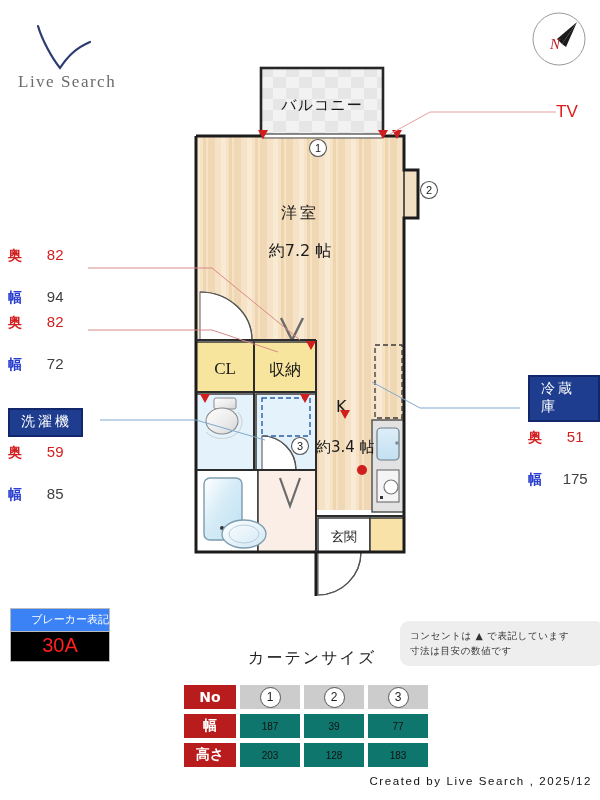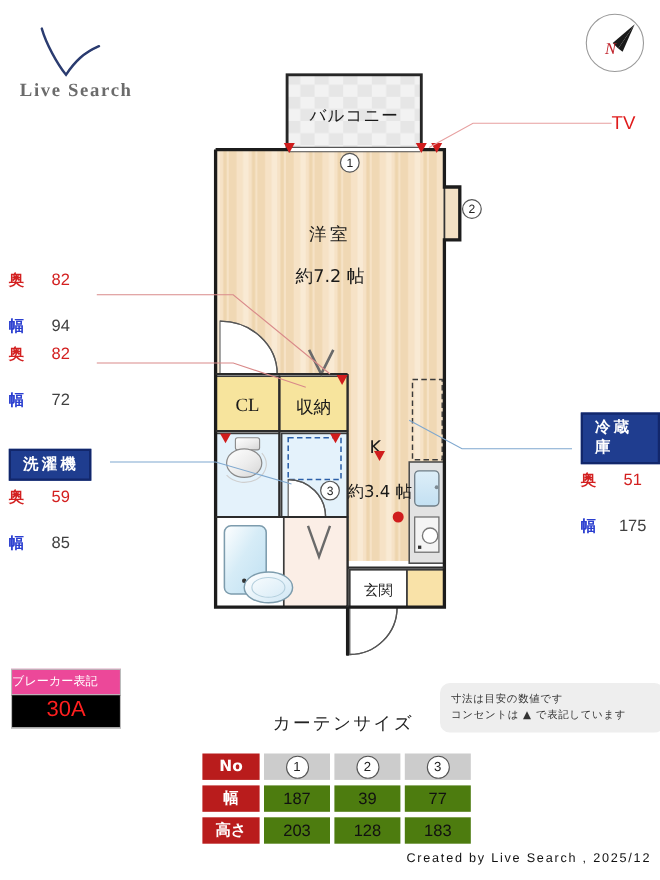--- a/index.html
+++ b/index.html
@@ -8,52 +8,52 @@
     font-family:"Liberation Sans","DejaVu Sans",sans-serif;
     overflow:hidden;
   }
   .abs{position:absolute;}
 
   
   #logo{left:8px;top:18px;width:180px;height:80px;}
   #logo .logo-text{
     position:absolute;left:10px;top:54px;
     font-family:"Liberation Serif","DejaVu Serif",serif;
-    font-size:17px;color:#6b6b6b;letter-spacing:1.5px;font-weight:bold;
+    font-size:17px;color:#6b6b6b;letter-spacing:1.5px;
   }
 
   
   #compass{right:10px;top:8px;width:62px;height:62px;}
 
   
   #plan{left:0;top:0;width:600px;height:620px;}
 
   
   .dim-block{font-size:15px;line-height:19px;white-space:nowrap;}
   .dim-row{display:block;height:19px;}
   .dim-key{display:inline-block;width:26px;color:#d32020;font-weight:bold;
            font-family:"DejaVu Sans",sans-serif;font-size:14px;}
   .dim-key.blue{color:#2b3fd0;}
   .dim-val{display:inline-block;width:34px;text-align:center;
            color:#d32020;font-size:15px;font-family:"Liberation Sans",sans-serif;}
   .dim-val.blue{color:#404040;margin-top:23px;}
 
   .badge{
     display:inline-block;background:#1f3d8f;color:#ffffff;
-    font-size:14px;font-weight:bold;letter-spacing:3px;
+    font-size:14px;font-weight:normal;letter-spacing:3px;
     padding:3px 9px 4px 11px;border:2px solid #12276b;
     font-family:"DejaVu Sans",sans-serif;
   }
 
   .tv-label{color:#e01b1b;font-size:17px;font-family:"Liberation Sans",sans-serif;}
 
   
   #breaker{left:10px;top:608px;width:100px;}
   #breaker .bk-head{
-    background:#ec4899;color:#ffffff;font-size:11px;text-align:left;
+    background:#3b82f6;color:#ffffff;font-size:11px;text-align:right;
     padding:3px 0 4px;letter-spacing:0px;font-family:"DejaVu Sans",sans-serif;
     border:1px solid #bbb;
   }
   #breaker .bk-val{
     background:#000000;color:#ff1f1f;font-size:20px;text-align:center;
     padding:2px 0 4px;border:1px solid #bbb;border-top:none;
     font-family:"Liberation Sans",sans-serif;
   }
 
   
@@ -68,21 +68,21 @@
     left:248px;top:648px;font-size:16px;color:#222;letter-spacing:2px;
     font-family:"DejaVu Sans",sans-serif;
   }
   #curtain{left:180px;top:680px;border-collapse:separate;border-spacing:4px 5px;}
   #curtain td{width:58px;height:22px;text-align:center;vertical-align:middle;}
   #curtain td.hdr{
     background:#b91c1c;color:#fff;font-weight:bold;font-size:14px;
     font-family:"DejaVu Sans",sans-serif;width:50px;
   }
   #curtain td.numhdr{background:#cccccc;}
-  #curtain td.val{background:#4d7c0f;font-size:15px;color:#111;
+  #curtain td.val{background:#0f766e;font-size:10px;color:#111;
                   font-family:"Liberation Sans",sans-serif;}
   .circnum{
     display:inline-block;width:19px;height:19px;line-height:18px;
     border:1px solid #555;border-radius:50%;background:#ffffff;
     font-size:12px;color:#222;text-align:center;
     font-family:"Liberation Sans",sans-serif;
   }
 
   
   #footer{
@@ -330,22 +330,22 @@
 </div>
 
 <div class="abs tv-label" style="left:556px;top:102px;">TV</div>
 
 <div class="abs" id="breaker">
   <div class="bk-head">ブレーカー表記</div>
   <div class="bk-val">30A</div>
 </div>
 
 <div class="abs" id="note">
+  <div>コンセントは ▲ で表記しています</div>
   <div>寸法は目安の数値です</div>
-  <div>コンセントは ▲ で表記しています</div>
 </div>
 
 <div class="abs" id="curtain-title">カーテンサイズ</div>
 
 <table class="abs" id="curtain">
   <tbody>
       <tr>
     <td class="hdr">No</td>
     <td class="numhdr">
       <span class="circnum">1</span>

